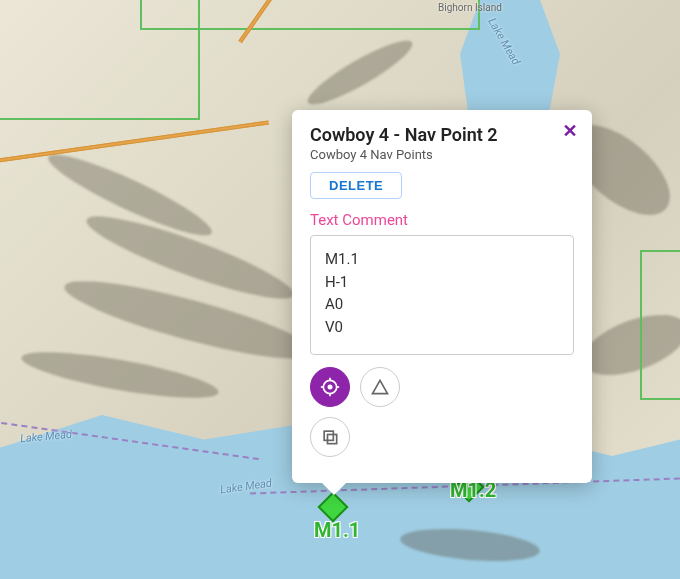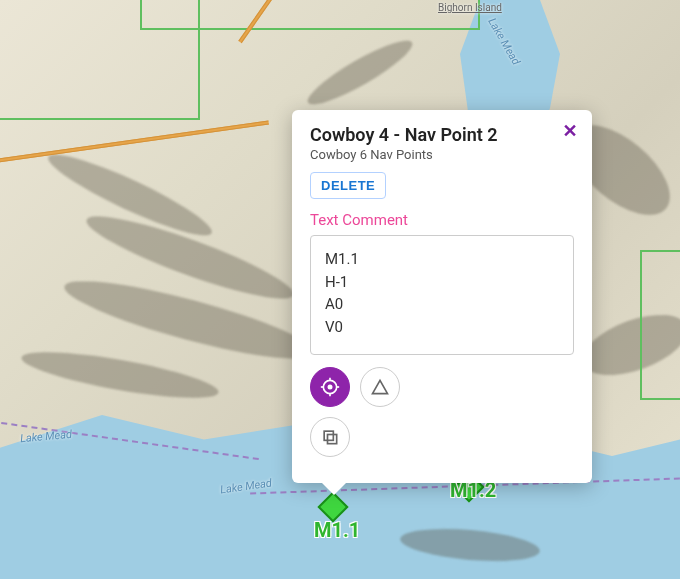--- a/index.html
+++ b/index.html
@@ -58,21 +58,21 @@
   .route.rt1 { left: 0; top: 440px; width: 260px; transform: rotate(8deg); }
   .route.rt2 { left: 250px; top: 485px; width: 430px; transform: rotate(-2deg); }
   
   .map-label {
     position: absolute;
     font-size: 11px;
     font-style: italic;
     color: #5a8fb5;
     text-shadow: 0 0 3px #fff;
   }
-  .map-label.dark { color: #666; font-style: normal; font-size: 10px; text-decoration: underline; }
+  .map-label.dark { color: #666; font-style: normal; font-size: 10px; }
   
   .waypoint {
     position: absolute;
     width: 22px;
     height: 22px;
     background: #3fd63f;
     border: 2px solid #1a8f1a;
     transform: rotate(45deg);
   }
   .waypoint-label {
@@ -128,21 +128,21 @@
     font-size: 18px;
     font-weight: bold;
   }
   .delete-btn {
     display: inline-block;
     border: 1px solid #b3d1ff;
     color: #1976d2;
     font-size: 13px;
     font-weight: 600;
     letter-spacing: 0.5px;
-    padding: 5px 10px;
+    padding: 5px 18px;
     border-radius: 4px;
     background: #fff;
     cursor: pointer;
     margin-bottom: 12px;
   }
   .field-label {
     font-size: 15px;
     color: #ec4899;
     margin-bottom: 6px;
   }
@@ -220,21 +220,21 @@
 
   <div class="waypoint" style="left:458px;top:476px"></div>
   <span class="waypoint-label" style="left:450px;top:478px">M1.2</span>
 </div>
 
 <div class="popup">
   <div class="close-btn">
     <span>✕</span>
   </div>
   <div class="popup-title">Cowboy 4 - Nav Point 2</div>
-  <div class="popup-sub">Cowboy 6 Nav Points</div>
+  <div class="popup-sub">Cowboy 4 Nav Points</div>
   <button class="delete-btn">DELETE</button>
   <div class="field-label">Text Comment</div>
   <div class="textarea">M1.1
 H-1
 A0
 V0</div>
   <div class="btn-row">
     <div class="circ-btn active">
       <svg viewBox="0 0 24 24">
           <circle cx="12" cy="12" r="3" fill="currentColor"></circle>

